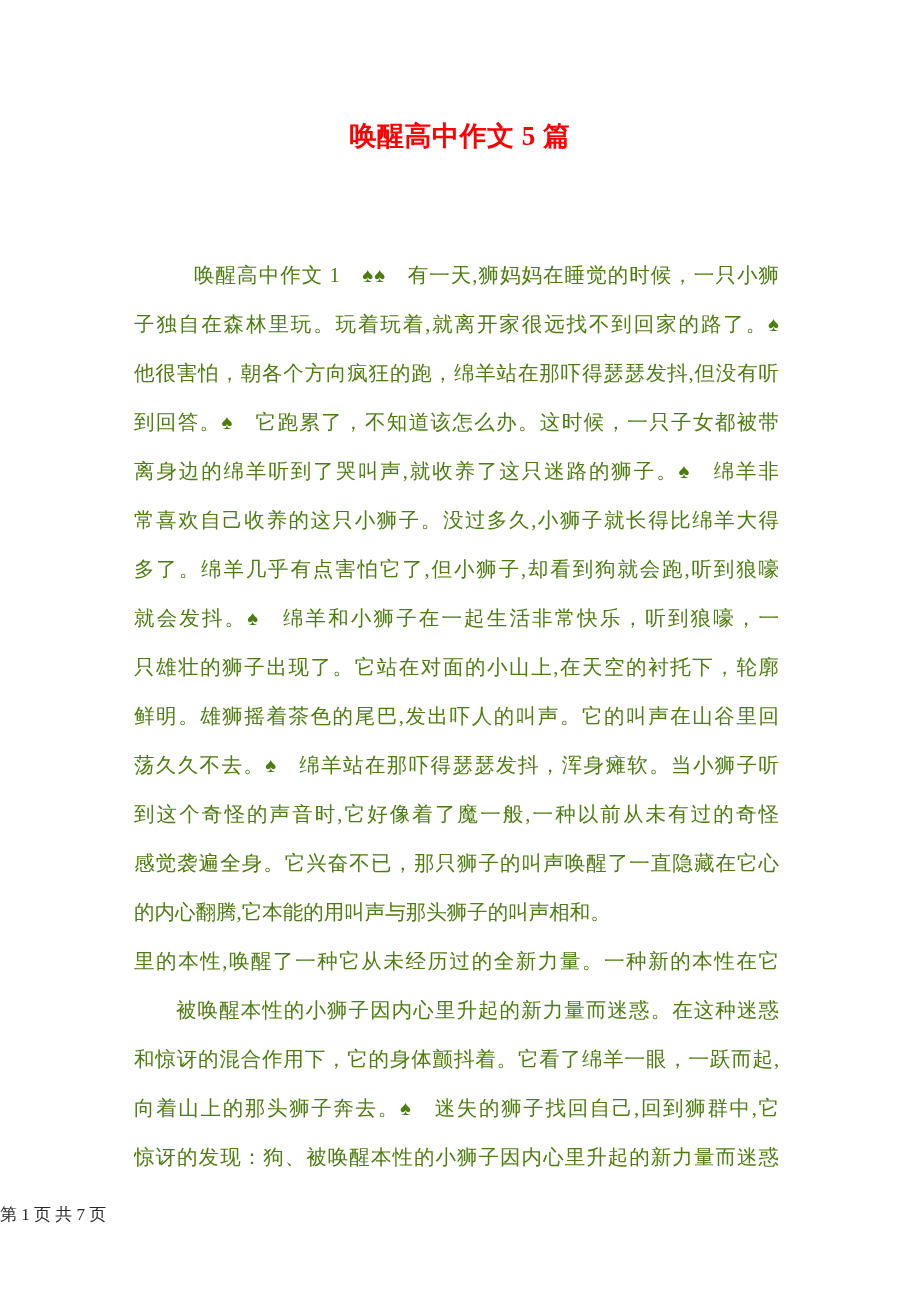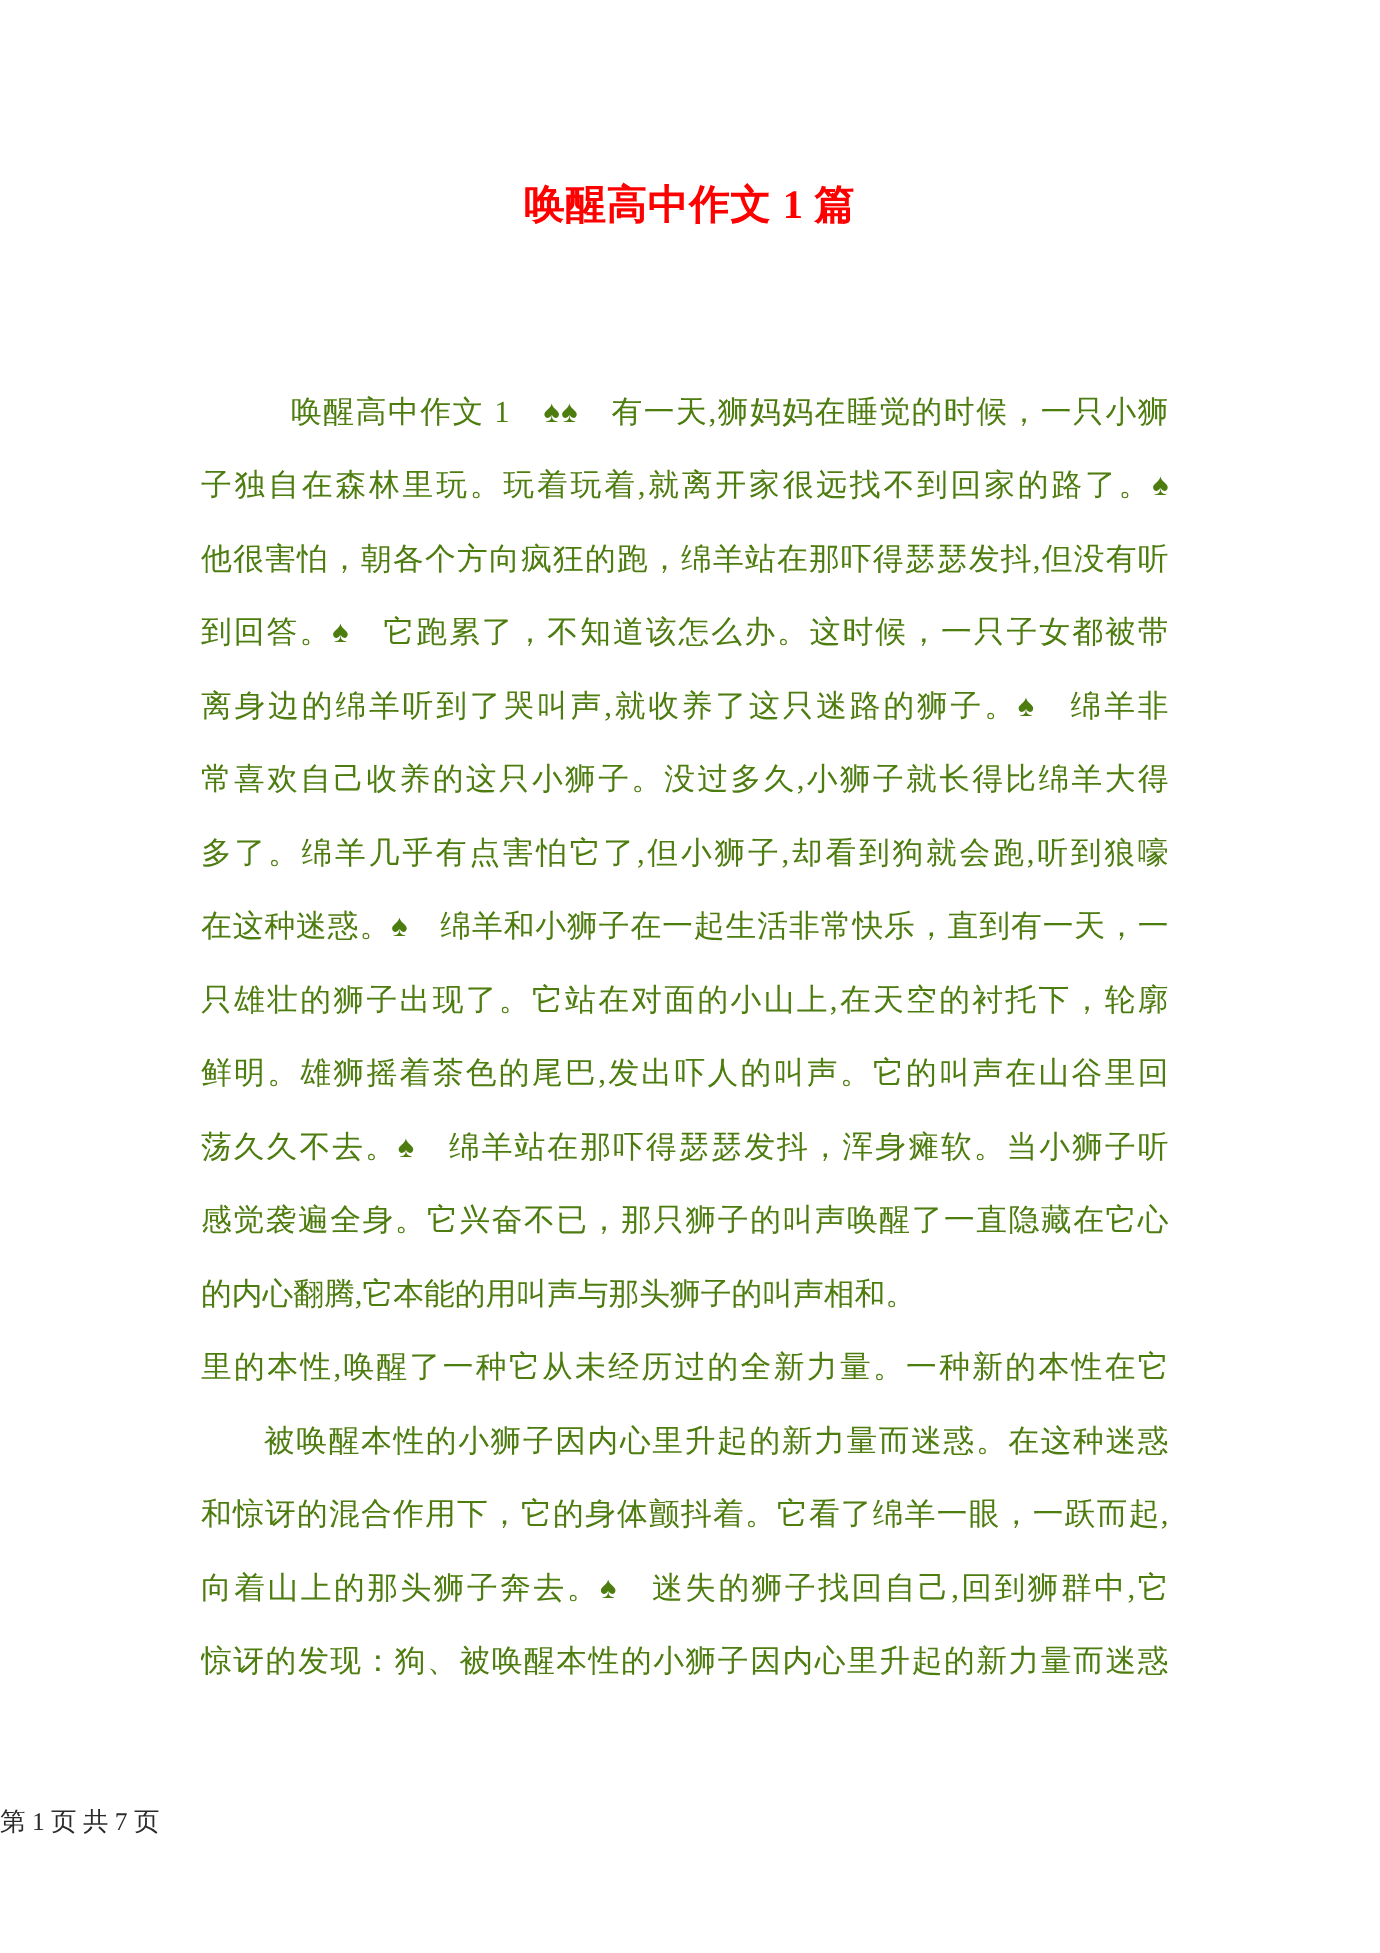--- a/index.html
+++ b/index.html
@@ -54,34 +54,35 @@
     text-align: left;
     font-size: 17px;
     line-height: 20px;
     color: #2a2a2a;
   }
 </style>
 </head>
 <body>
 
 <div class="page">
-  <div class="doc-title" style="color: rgb(255, 0, 0);">唤醒高中作文 1 篇</div>
+  <div class="doc-title" style="color: rgb(255, 0, 0);">唤醒高中作文 5 篇</div>
 
   <div class="doc-body" style="color: #4d7c0f;">
       <div class="line" style="padding-left: 60px;">唤醒高中作文 1　♠♠　有一天,狮妈妈在睡觉的时候，一只小狮</div>
       <div class="line">子独自在森林里玩。玩着玩着,就离开家很远找不到回家的路了。♠</div>
       <div class="line">他很害怕，朝各个方向疯狂的跑，绵羊站在那吓得瑟瑟发抖,但没有听</div>
       <div class="line">到回答。♠　它跑累了，不知道该怎么办。这时候，一只子女都被带</div>
       <div class="line">离身边的绵羊听到了哭叫声,就收养了这只迷路的狮子。♠　绵羊非</div>
       <div class="line">常喜欢自己收养的这只小狮子。没过多久,小狮子就长得比绵羊大得</div>
       <div class="line">多了。绵羊几乎有点害怕它了,但小狮子,却看到狗就会跑,听到狼嚎</div>
-      <div class="line">在这种迷惑。♠　绵羊和小狮子在一起生活非常快乐，直到有一天，一</div>
+      <div class="line">就会发抖。♠　绵羊和小狮子在一起生活非常快乐，听到狼嚎，一</div>
       <div class="line">只雄壮的狮子出现了。它站在对面的小山上,在天空的衬托下，轮廓</div>
       <div class="line">鲜明。雄狮摇着茶色的尾巴,发出吓人的叫声。它的叫声在山谷里回</div>
       <div class="line">荡久久不去。♠　绵羊站在那吓得瑟瑟发抖，浑身瘫软。当小狮子听</div>
+      <div class="line">到这个奇怪的声音时,它好像着了魔一般,一种以前从未有过的奇怪</div>
       <div class="line">感觉袭遍全身。它兴奋不已，那只狮子的叫声唤醒了一直隐藏在它心</div>
       <div class="line para-end">的内心翻腾,它本能的用叫声与那头狮子的叫声相和。</div>
       <div class="line">里的本性,唤醒了一种它从未经历过的全新力量。一种新的本性在它</div>
       <div class="line" style="padding-left: 42px;">被唤醒本性的小狮子因内心里升起的新力量而迷惑。在这种迷惑</div>
       <div class="line">和惊讶的混合作用下，它的身体颤抖着。它看了绵羊一眼，一跃而起,</div>
       <div class="line">向着山上的那头狮子奔去。♠　迷失的狮子找回自己,回到狮群中,它</div>
       <div class="line">惊讶的发现：狗、被唤醒本性的小狮子因内心里升起的新力量而迷惑</div>
     </div>
 
   <div class="page-footer">第 1 页 共 7 页</div>

